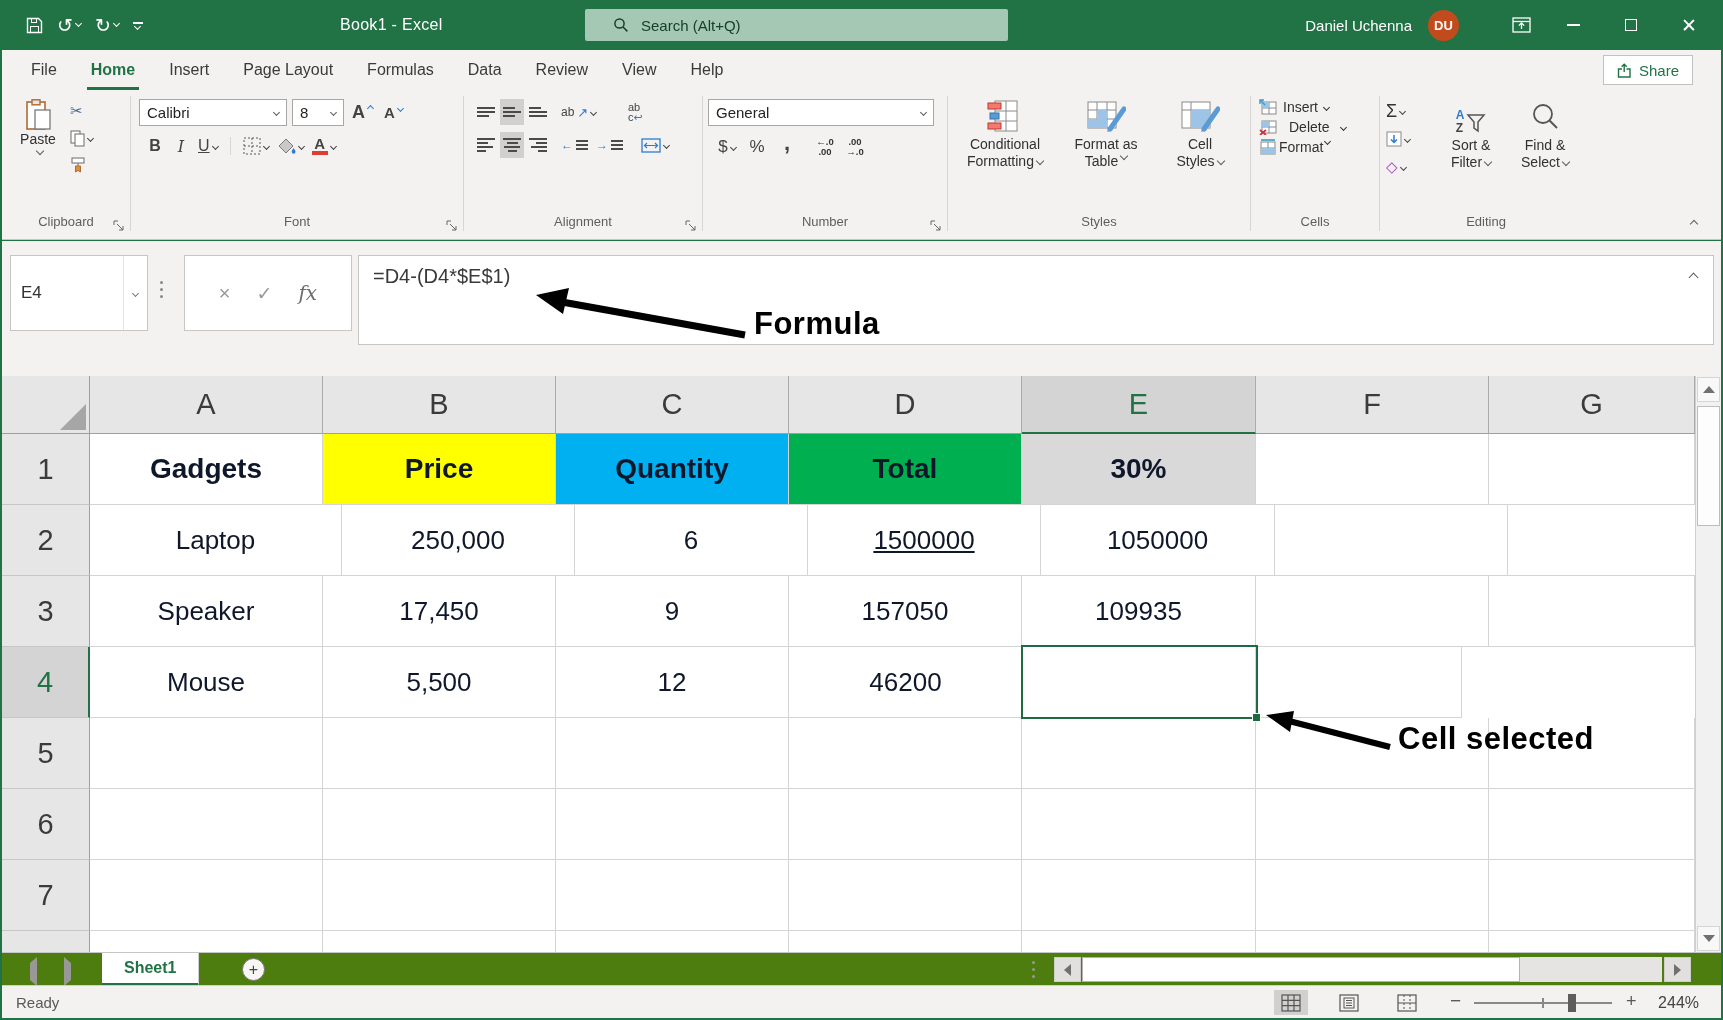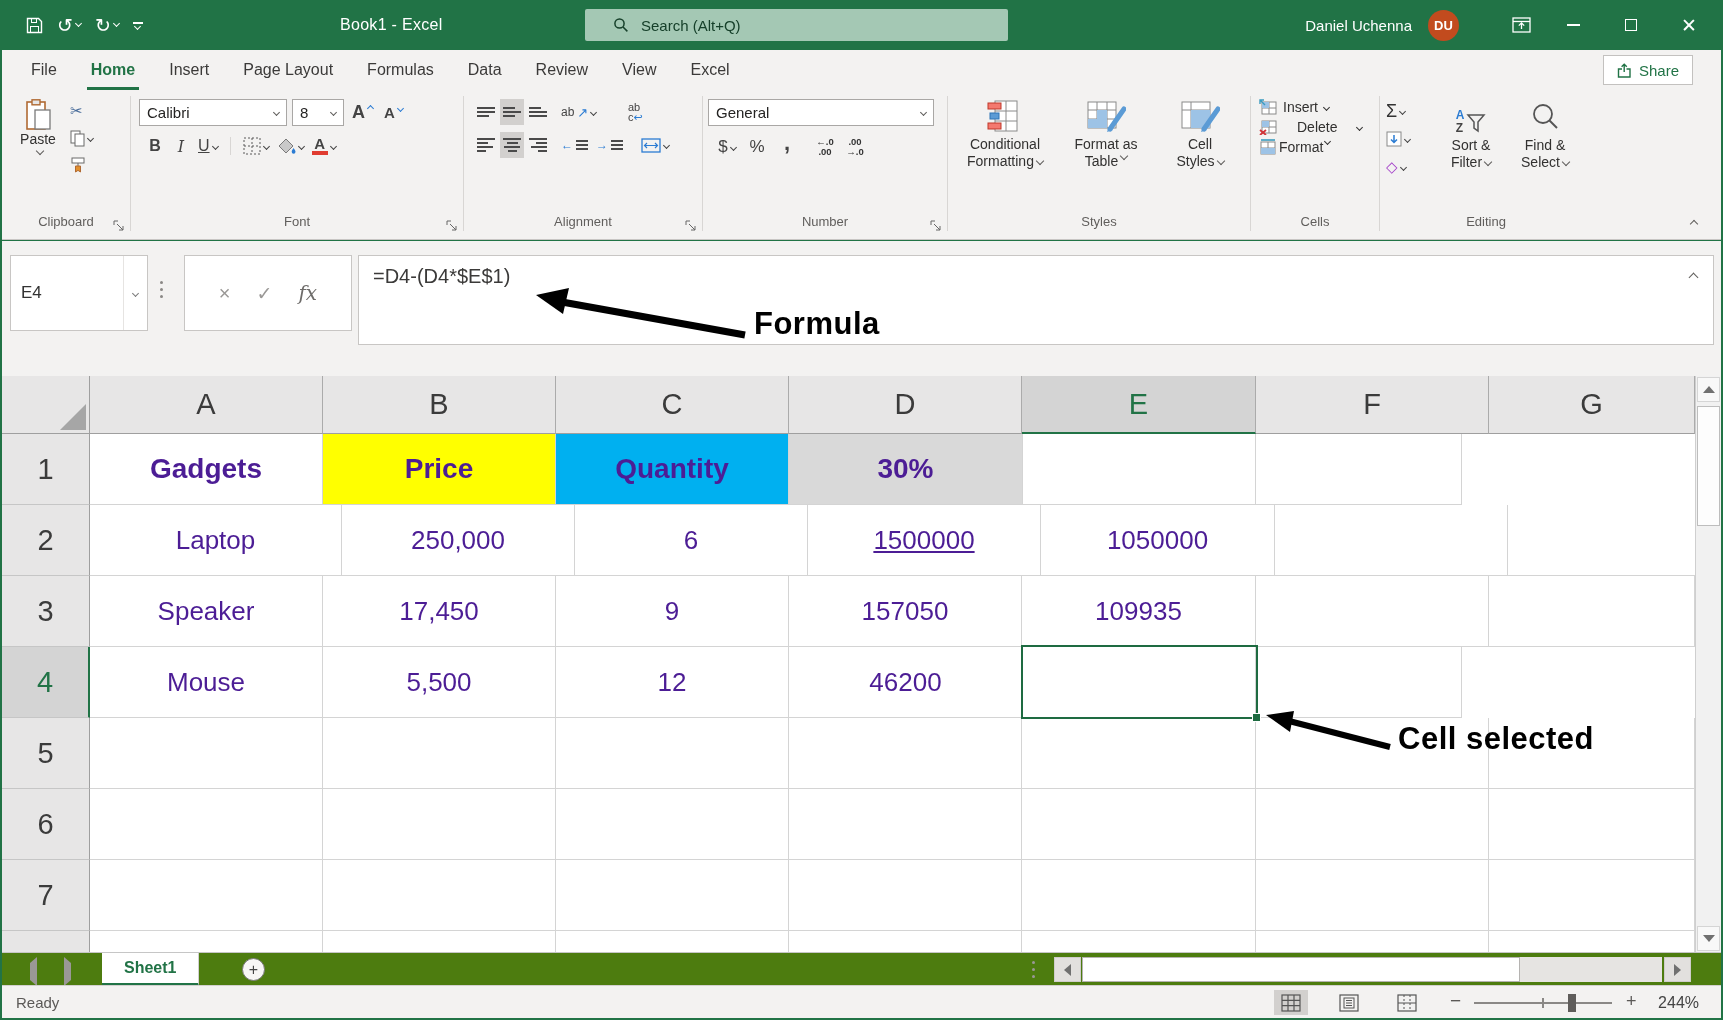--- a/index.html
+++ b/index.html
@@ -63,21 +63,21 @@
 
 .sheet{position:absolute;left:2px;top:376px;width:1719px;height:576px;background:#fff;overflow:hidden}
 #colhdrs{display:flex;height:58px}
 .corner{width:88px;height:58px;background:#e7e6e6;border-right:1px solid #9f9f9f;border-bottom:1px solid #9f9f9f;position:relative}
 .corner::after{content:"";position:absolute;right:3px;bottom:3px;width:0;height:0;border-left:26px solid transparent;border-bottom:26px solid #a6a6a6}
 .ch{border-right:1px solid #ababab;border-bottom:1px solid #9f9f9f;background:#e7e6e6;display:flex;align-items:center;justify-content:center;font-size:29px;color:#3b3b3b;flex:none}
 .ch.selch{background:#d4d4d4;color:#217346;border-bottom:2px solid #217346}
 .grow{display:flex;height:71px}
 .rh{width:88px;flex:none;background:#e7e6e6;border-right:1px solid #9f9f9f;border-bottom:1px solid #c6c6c6;font-size:29px;color:#3b3b3b;display:flex;align-items:center;justify-content:center}
 .rh.selrh{background:#d4d4d4;color:#217346;border-right:2px solid #217346}
-.cell{border-right:1px solid #d4d4d4;border-bottom:1px solid #d4d4d4;background:#fff;font-size:26px;color:#4c1d95;display:flex;align-items:center;justify-content:center;flex:none}
+.cell{border-right:1px solid #d4d4d4;border-bottom:1px solid #d4d4d4;background:#fff;font-size:26px;color:#0f172a;display:flex;align-items:center;justify-content:center;flex:none}
 .cell.b{font-weight:700;font-size:28px}
 .selring{position:absolute;left:1019px;top:269px;width:237px;height:74px;border:2px solid #1e6b41;pointer-events:none}
 .handle{position:absolute;left:1250px;top:337px;width:9px;height:9px;background:#1e6b41;border:1px solid #fff}
 .vscroll{position:absolute;right:0;top:0;bottom:0;width:26px;background:#f1f1f1;border-left:1px solid #cfcfcf}
 .vsarrow{position:absolute;left:1px;right:1px;height:25px;background:#f8f8f8;border:1px solid #d5d5d5;display:flex;align-items:center;justify-content:center}
 .tri-u{width:0;height:0;border-left:6px solid transparent;border-right:6px solid transparent;border-bottom:7px solid #707070}
 .tri-d{width:0;height:0;border-left:6px solid transparent;border-right:6px solid transparent;border-top:7px solid #707070}
 .tri-l{width:0;height:0;border-top:6px solid transparent;border-bottom:6px solid transparent;border-right:7px solid #707070}
 .tri-r{width:0;height:0;border-top:6px solid transparent;border-bottom:6px solid transparent;border-left:7px solid #707070}
 .vthumb{position:absolute;left:1px;right:1px;top:30px;height:120px;background:#fdfdfd;border:1px solid #bdbdbd}
@@ -165,21 +165,21 @@
 
   <div class="tabrow">
     <span class="tab">File</span>
     <span class="tab active">Home</span>
     <span class="tab">Insert</span>
     <span class="tab">Page Layout</span>
     <span class="tab">Formulas</span>
     <span class="tab">Data</span>
     <span class="tab">Review</span>
     <span class="tab">View</span>
-    <span class="tab">Excel</span>
+    <span class="tab">Help</span>
     <span class="share">
       <svg width="15" height="15" viewBox="0 0 15 15">
           <path d="M5 6H1.5v8H13V6H9.5" fill="none" stroke="#217346" stroke-width="1.4"></path>
           <path d="M7.2 9V1.5M4.6 3.8L7.2 1.2l2.6 2.6" fill="none" stroke="#217346" stroke-width="1.4"></path>
         </svg>
       <span>Share</span>
     </span>
   </div>
 
   <div class="ribbon">
@@ -466,21 +466,21 @@
         <span style="display:flex;align-items:center;gap:6px">
           <svg width="18" height="16" viewBox="0 0 18 16">
               <rect x="3" y="3" width="14" height="12" fill="#fff" stroke="#8a8a8a"></rect>
               <path d="M10 3v12M3 9h14" stroke="#8a8a8a"></path>
               <rect x="3" y="3" width="7" height="6" fill="#9dc3e6"></rect>
               <path d="M1 1l5 5M1 5V1h4" stroke="#3a9bbf" fill="none" stroke-width="1.4"></path>
             </svg>
           <span>Insert</span>
             <span class="cv sm"></span>
         </span>
-        <span style="display:flex;align-items:center;gap:20px">
+        <span style="display:flex;align-items:center;gap:12px">
           <svg width="18" height="16" viewBox="0 0 18 16">
               <rect x="3" y="2" width="14" height="12" fill="#fff" stroke="#8a8a8a"></rect>
               <path d="M10 2v12M3 8h14" stroke="#8a8a8a"></path>
               <rect x="3" y="2" width="7" height="6" fill="#9dc3e6"></rect>
               <path d="M1 11l6 5M7 11l-6 5" stroke="#d13438" stroke-width="1.8"></path>
             </svg>
           <span>Delete</span>
             <span class="cv sm"></span>
         </span>
         <span style="display:flex;align-items:flex-start;gap:2px">
@@ -584,20 +584,21 @@
         <div class="ch selch" style="width: 234px;">E</div>
         <div class="ch" style="width: 233px;">F</div>
         <div class="ch" style="width: 206px;">G</div>
       </div>
     <div id="gridbody">
         <div class="grow">
           <div class="rh">1</div>
           <div class="cell b" style="width: 233px;">Gadgets</div>
           <div class="cell b" style="width: 233px; background: rgb(255, 255, 0);">Price</div>
           <div class="cell b" style="width: 233px; background: rgb(0, 176, 240);">Quantity</div>
+          <div class="cell b" style="width: 233px; background: rgb(0, 176, 80);">Total</div>
           <div class="cell b" style="width: 234px; background: rgb(217, 217, 217);">30%</div>
           <div class="cell" style="width: 233px;"></div>
           <div class="cell" style="width: 206px;"></div>
         </div>
         <div class="grow">
           <div class="rh">2</div>
           <div class="cell" style="width: 252px;">Laptop</div>
           <div class="cell" style="width: 233px;">250,000</div>
           <div class="cell" style="width: 233px;">6</div>
           <div class="cell" style="width: 233px; text-decoration: underline;">1500000</div>

